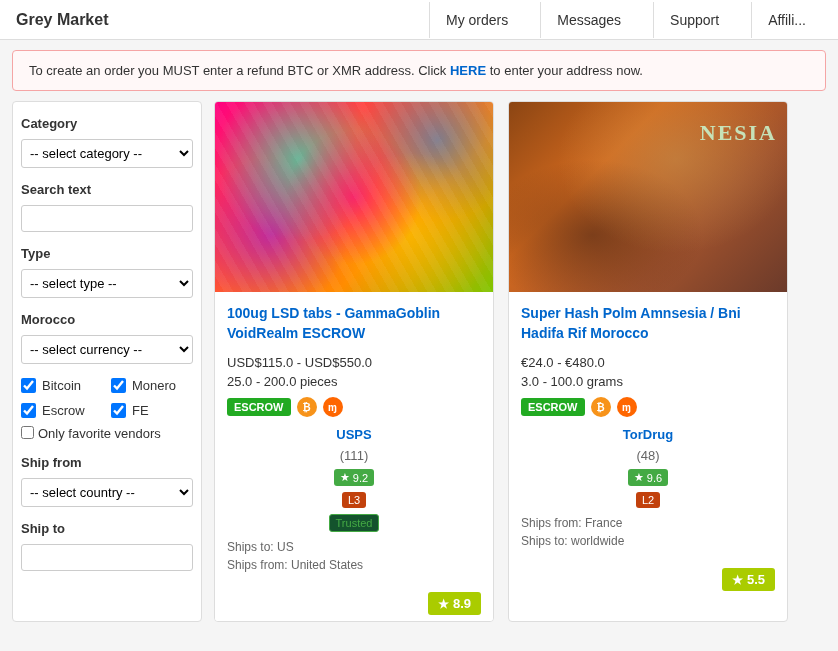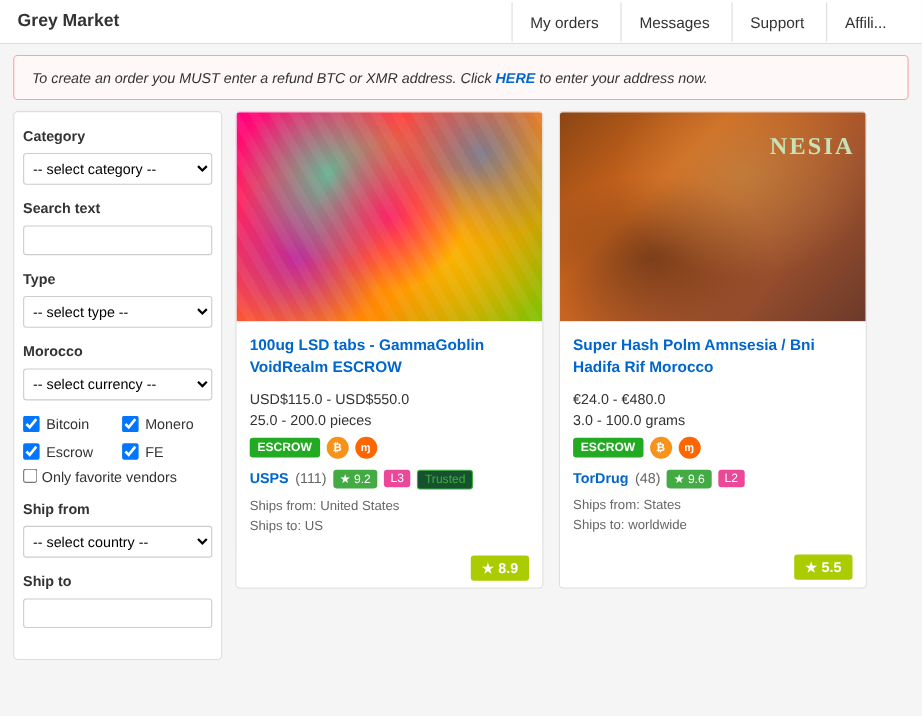--- a/index.html
+++ b/index.html
@@ -15,41 +15,40 @@
       height: 40px;
     }
     .header-brand {
       font-size: 16px;
       font-weight: bold;
       color: #333;
       margin-right: auto;
     }
     .header-nav {
       display: flex;
-      gap: 4px;
+      gap: 16px;
     }
     .header-nav-item {
       padding: 10px 16px;
       border-left: 1px solid #ddd;
       cursor: pointer;
       font-size: 14px;
       color: #333;
       background: #fff;
     }
 
     
     .alert {
       background: #fff8f8;
       border: 1px solid #f5a5a5;
       border-radius: 4px;
       padding: 12px 16px;
       margin: 10px 12px;
       font-size: 13px;
       color: #333;
-      font-style: italic;
     }
     .alert a { color: #0066cc; font-weight: bold; text-decoration: none; }
 
     
     .main-layout {
       display: flex;
       gap: 12px;
       padding: 0 12px 12px 12px;
     }
 
@@ -232,39 +231,40 @@
       justify-content: center;
       font-size: 10px;
       font-weight: bold;
       color: #fff;
     }
     .badge-btc { background: #f7931a; }
     .badge-xmr { background: #ff6600; }
 
     .vendor-row {
       display: flex;
-      align-items: flex-start;
+      align-items: center;
       gap: 6px;
       margin-bottom: 6px;
       font-size: 13px;
+      flex-direction: column;
     }
     .vendor-name { color: #0066cc; font-weight: bold; cursor: pointer; }
     .vendor-count { color: #666; }
     .badge-rating {
       background: #44aa44;
       color: #fff;
       font-size: 11px;
       padding: 2px 6px;
       border-radius: 3px;
       display: flex;
       align-items: center;
       gap: 3px;
     }
     .badge-level {
-      background: #ec4899;
+      background: #c2410c;
       color: #fff;
       font-size: 11px;
       padding: 2px 6px;
       border-radius: 3px;
     }
     .badge-trusted {
       background: #14532d;
       color: #44aa44;
       border: 1px solid #44aa44;
       font-size: 11px;
@@ -386,22 +386,22 @@
           <span class="vendor-name">USPS</span>
           <span class="vendor-count">(<span>111</span>)</span>
           <span class="badge-rating">
             <span>★</span>
             <span>9.2</span>
           </span>
           <span class="badge-level">L3</span>
           <span class="badge-trusted">Trusted</span>
         </div>
         <div class="ship-info">
+          <div>Ships to: <span>US</span></div>
           <div>Ships from: <span>United States</span></div>
-          <div>Ships to: <span>US</span></div>
         </div>
       </div>
       <div class="product-card-footer">
         <div class="score-badge">
           <span class="star-icon">★</span>
           <span>8.9</span>
         </div>
       </div>
     </div>
 
@@ -419,21 +419,21 @@
         <div class="vendor-row">
           <span class="vendor-name">TorDrug</span>
           <span class="vendor-count">(<span>48</span>)</span>
           <span class="badge-rating">
             <span>★</span>
             <span>9.6</span>
           </span>
           <span class="badge-level">L2</span>
         </div>
         <div class="ship-info">
-          <div>Ships from: <span>States</span></div>
+          <div>Ships from: <span>France</span></div>
           <div>Ships to: <span>worldwide</span></div>
         </div>
       </div>
       <div class="product-card-footer">
         <div class="score-badge">
           <span class="star-icon">★</span>
           <span>5.5</span>
         </div>
       </div>
     </div>

